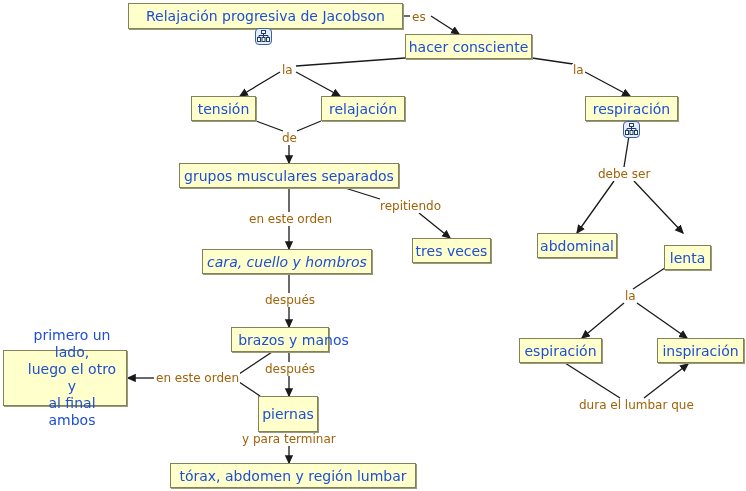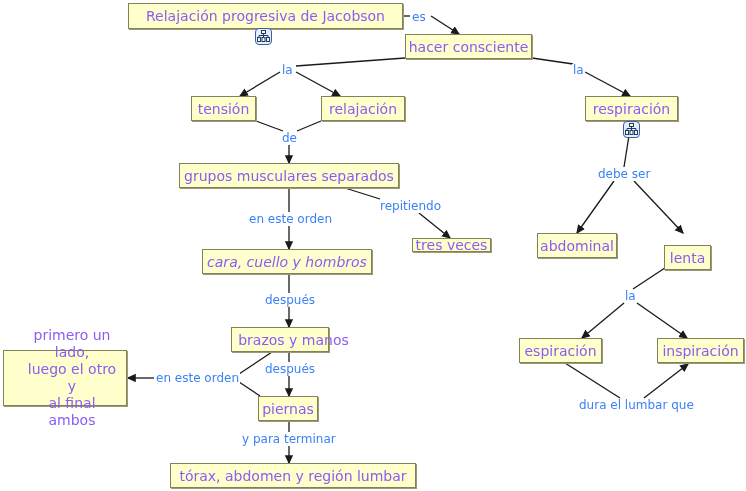--- a/index.html
+++ b/index.html
@@ -23,38 +23,38 @@
     top: 0;
     width: 746px;
     height: 491px;
   }
   .node {
     position: absolute;
     box-sizing: border-box;
     background: #ffffcc;
     border: 1px solid #82825a;
     box-shadow: 1px 1px 0 0 #9a9a78;
-    color: #8b5cf6;
+    color: #1d4ed8;
     font-size: 14px;
     line-height: 16px;
     text-align: center;
     display: flex;
     align-items: center;
     justify-content: center;
     padding: 2px 6px;
     white-space: pre;
     z-index: 2;
   }
   .node.multiline {
     white-space: pre-line;
     line-height: 17px;
   }
   .link-label {
     position: absolute;
-    color: #3b82f6;
+    color: #a16207;
     font-size: 12px;
     line-height: 13px;
     background: #ffffff;
     white-space: nowrap;
     z-index: 3;
     padding: 0 1px;
   }
   .map-icon {
     position: absolute;
     width: 17px;
@@ -116,31 +116,31 @@
       </g>
   </svg>
 
   <div id="node-layer">
       <div class="node" style="left: 128px; top: 3px; width: 275px; height: 26px;">Relajación progresiva de Jacobson</div>
       <div class="node" style="left: 405px; top: 34px; width: 127px; height: 25px;">hacer consciente</div>
       <div class="node" style="left: 191px; top: 96px; width: 65px; height: 25px;">tensión</div>
       <div class="node" style="left: 321px; top: 96px; width: 84px; height: 25px;">relajación</div>
       <div class="node" style="left: 585px; top: 96px; width: 93px; height: 25px;">respiración</div>
       <div class="node" style="left: 179px; top: 163px; width: 220px; height: 25px;">grupos musculares separados</div>
-      <div class="node" style="left: 412px; top: 238px; width: 79px; height: 14px;">tres veces</div>
+      <div class="node" style="left: 412px; top: 238px; width: 79px; height: 25px;">tres veces</div>
       <div class="node" style="left: 537px; top: 233px; width: 80px; height: 25px;">abdominal</div>
       <div class="node" style="left: 664px; top: 233px; width: 47px; height: 25px; margin-top: 12px;">lenta</div>
       <div class="node" style="left: 202px; top: 249px; width: 170px; height: 25px; font-style: italic;">cara, cuello y hombros</div>
       <div class="node" style="left: 519px; top: 338px; width: 83px; height: 25px;">espiración</div>
       <div class="node" style="left: 657px; top: 338px; width: 87px; height: 25px;">inspiración</div>
       <div class="node" style="left: 231px; top: 327px; width: 98px; height: 25px; padding-left: 33px;">brazos y manos</div>
       <div class="node multiline" style="left: 3px; top: 350px; width: 124px; height: 56px; padding-left: 20px;">primero un lado,
 luego el otro y
 al final ambos</div>
-      <div class="node" style="left: 258px; top: 396px; width: 60px; height: 25px;">piernas</div>
+      <div class="node" style="left: 258px; top: 396px; width: 60px; height: 36px;">piernas</div>
       <div class="node" style="left: 170px; top: 463px; width: 246px; height: 25px;">tórax, abdomen y región lumbar</div>
     </div>
   <div id="label-layer">
       <div class="link-label" style="left: 411px; top: 11px;">es</div>
       <div class="link-label" style="left: 281px; top: 64px;">la</div>
       <div class="link-label" style="left: 572px; top: 64px;">la</div>
       <div class="link-label" style="left: 281px; top: 132px;">de</div>
       <div class="link-label" style="left: 597px; top: 168px;">debe ser</div>
       <div class="link-label" style="left: 248px; top: 213px;">en este orden</div>
       <div class="link-label" style="left: 379px; top: 200px;">repitiendo</div>

